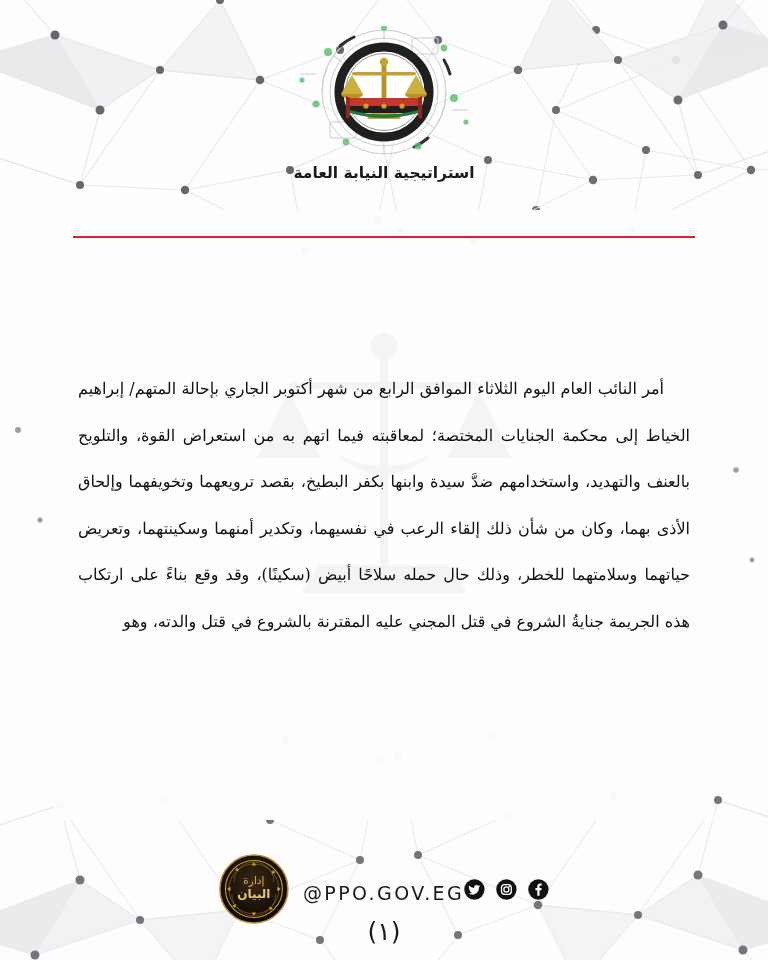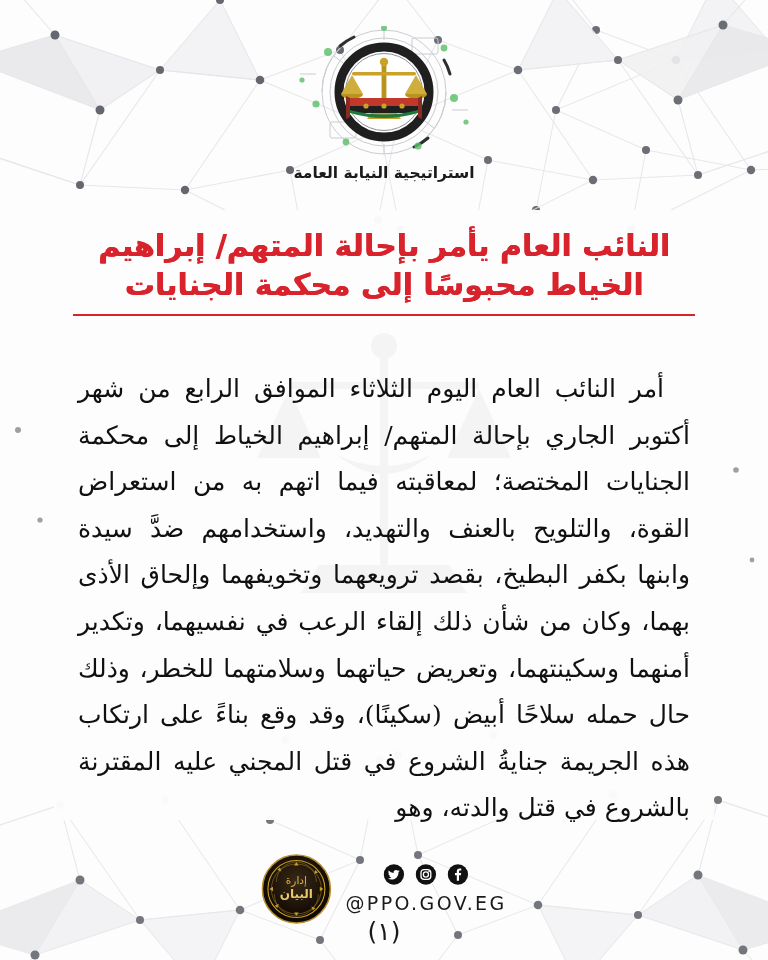--- a/index.html
+++ b/index.html
@@ -108,21 +108,21 @@
     background: #d8222c;
   }
 
   
   .body-block {
     position: absolute;
     top: 366px;
     left: 78px;
     width: 612px;
     color: #101010;
-    font-size: 25px;
+    font-size: 16px;
     line-height: 46.6px;
     text-align: justify;
     text-justify: inter-word;
     font-family: "DejaVu Serif", "Liberation Serif", serif;
     font-weight: 500;
   }
 
   .body-block p {
     margin: 0;
     text-indent: 26px;
@@ -144,21 +144,21 @@
     transform: translateX(-50%);
     top: 4px;
     display: flex;
     flex-direction: row-reverse;
     align-items: center;
     gap: 14px;
   }
 
   .social-col {
     display: flex;
-    flex-direction: column;
+    flex-direction: row;
     align-items: center;
     text-align: right;
   }
 
   .social-icons {
     display: flex;
     flex-direction: row;
     gap: 11px;
     align-items: center;
     justify-content: center;
@@ -344,25 +344,20 @@
               <circle cx="108" cy="80" r="2.6"></circle>
             </g>
           </g>
         </svg>
       </div>
 
       <div class="logo-caption-1">استراتيجية النيابة العامة</div>
     </div>
 
     <div class="headline-block">
-      <div class="headline">
-        <span>النائب العام يأمر بإحالة المتهم/ إبراهيم</span>
-        <br>
-        <span>الخياط محبوسًا إلى محكمة الجنايات</span>
-      </div>
       <div class="headline-rule"></div>
     </div>
 
     <div class="body-block">
       <p>أمر النائب العام اليوم الثلاثاء الموافق الرابع من شهر أكتوبر الجاري بإحالة المتهم/ إبراهيم الخياط إلى محكمة الجنايات المختصة؛ لمعاقبته فيما اتهم به من استعراض القوة، والتلويح بالعنف والتهديد، واستخدامهم ضدَّ سيدة وابنها بكفر البطيخ، بقصد ترويعهما وتخويفهما وإلحاق الأذى بهما، وكان من شأن ذلك إلقاء الرعب في نفسيهما، وتكدير أمنهما وسكينتهما، وتعريض حياتهما وسلامتهما للخطر، وذلك حال حمله سلاحًا أبيض (سكينًا)، وقد وقع بناءً على ارتكاب هذه الجريمة جنايةُ الشروع في قتل المجني عليه المقترنة بالشروع في قتل والدته، وهو</p>
     </div>
 
     <div class="footer">
       <div class="footer-inner">
 

